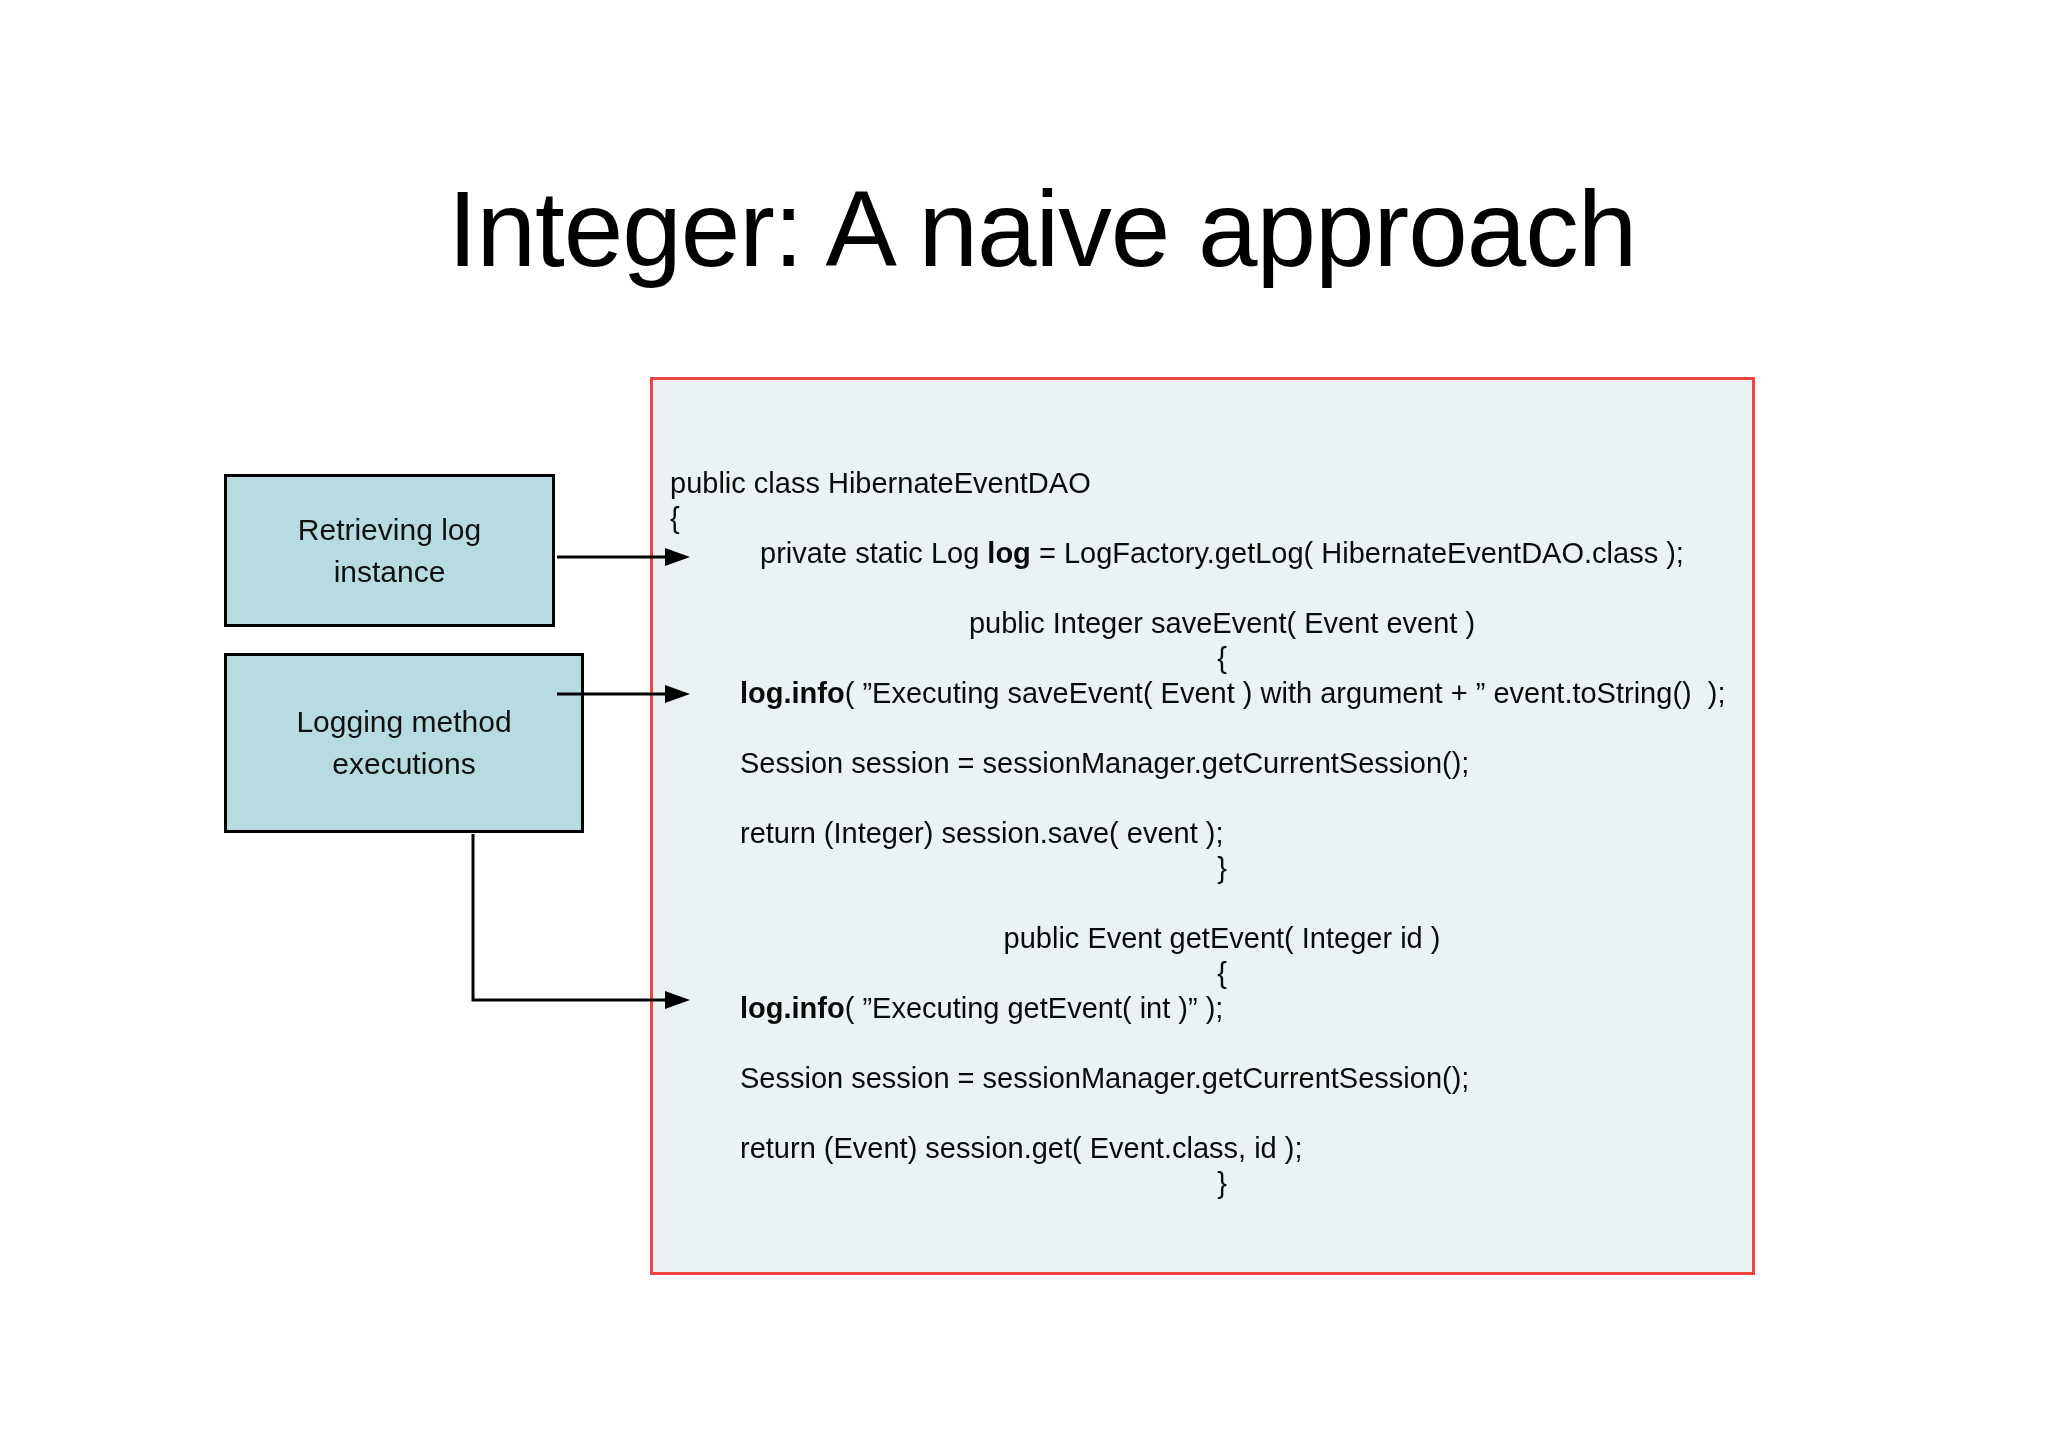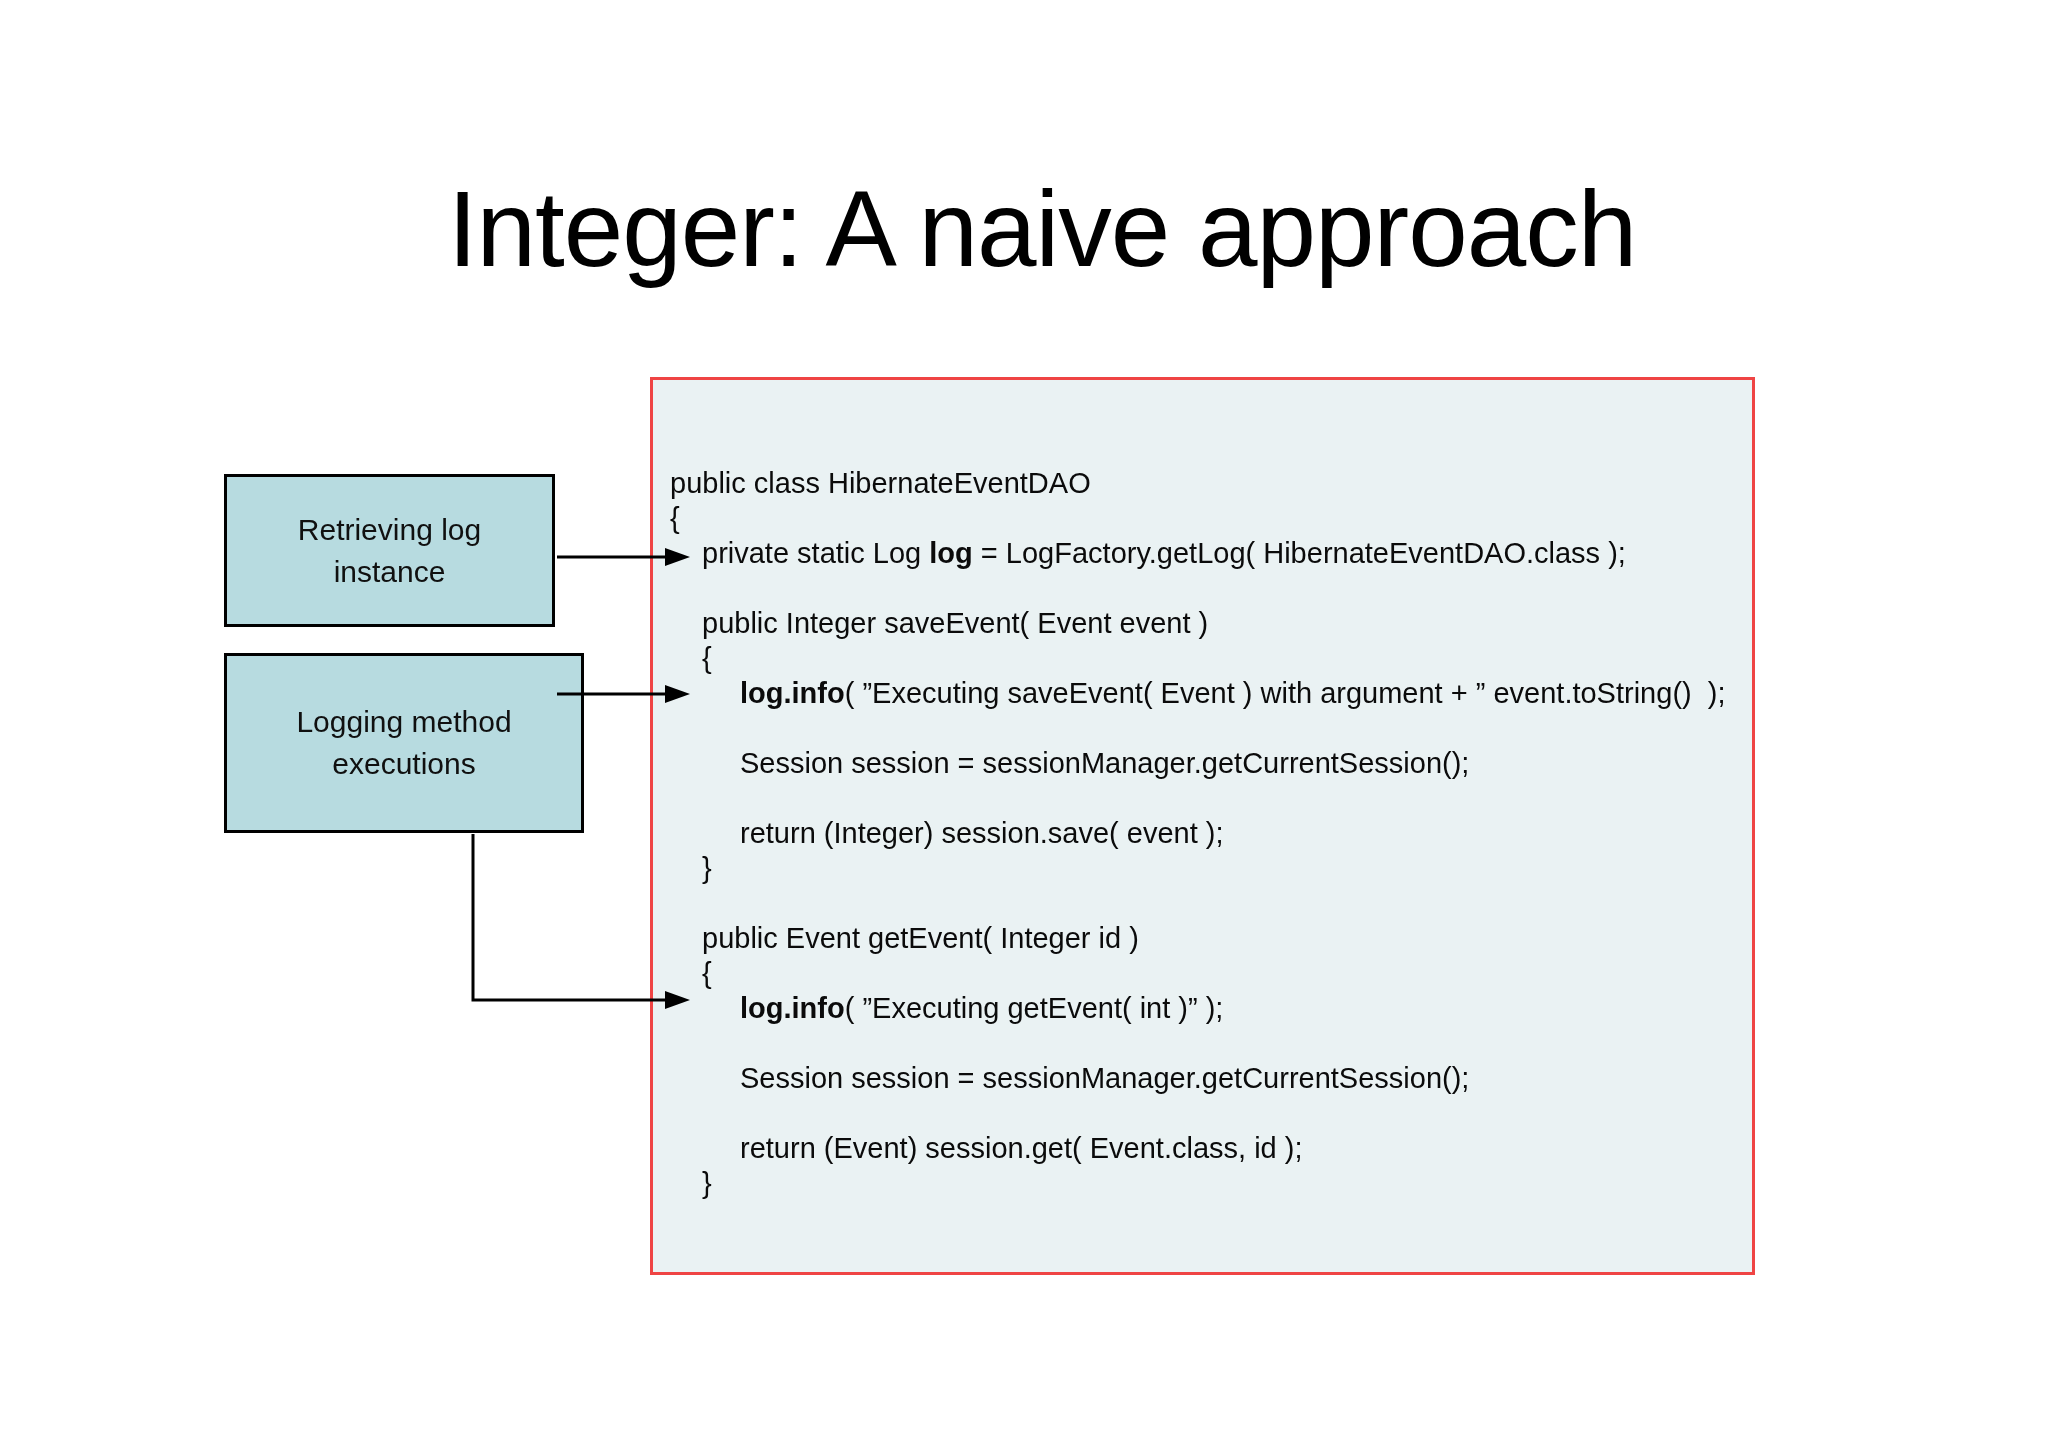--- a/index.html
+++ b/index.html
@@ -31,21 +31,21 @@
   .code-box{
     position:absolute;left:650px;top:377px;width:1105px;height:898px;
     box-sizing:border-box;border:3px solid #ef4444;
   }
   .code{
     position:absolute;left:0;top:0;right:0;bottom:0;
     padding:86px 10px 0 17px;
     font-size:29px;line-height:35px;white-space:pre;color:#0b0b0b;
   }
   .code-line{height:35px;}
-  .ind1{padding-left:32px;}
+  .ind1{padding-left:32px;text-align:center;}
   .ind2{padding-left:70px;}
   .code b{font-weight:bold;}
 
   
   .connectors{position:absolute;left:0;top:0;width:2048px;height:1448px;pointer-events:none;}
 </style>
 </head>
 <body>
 
 <div class="slide">

